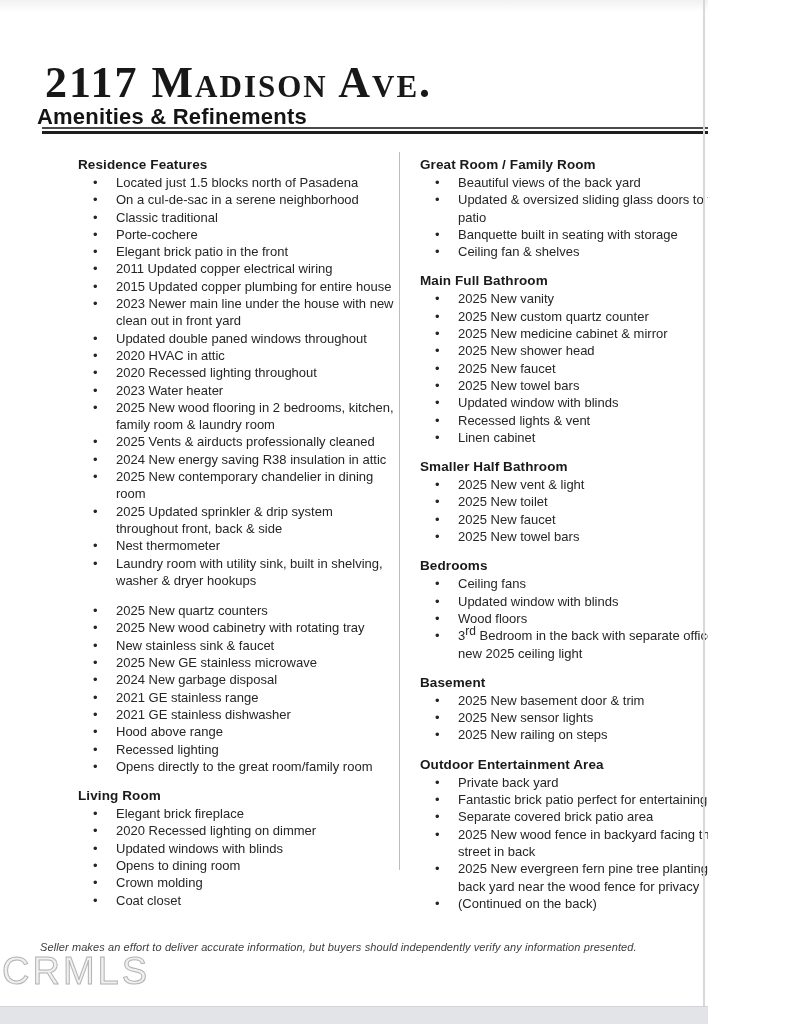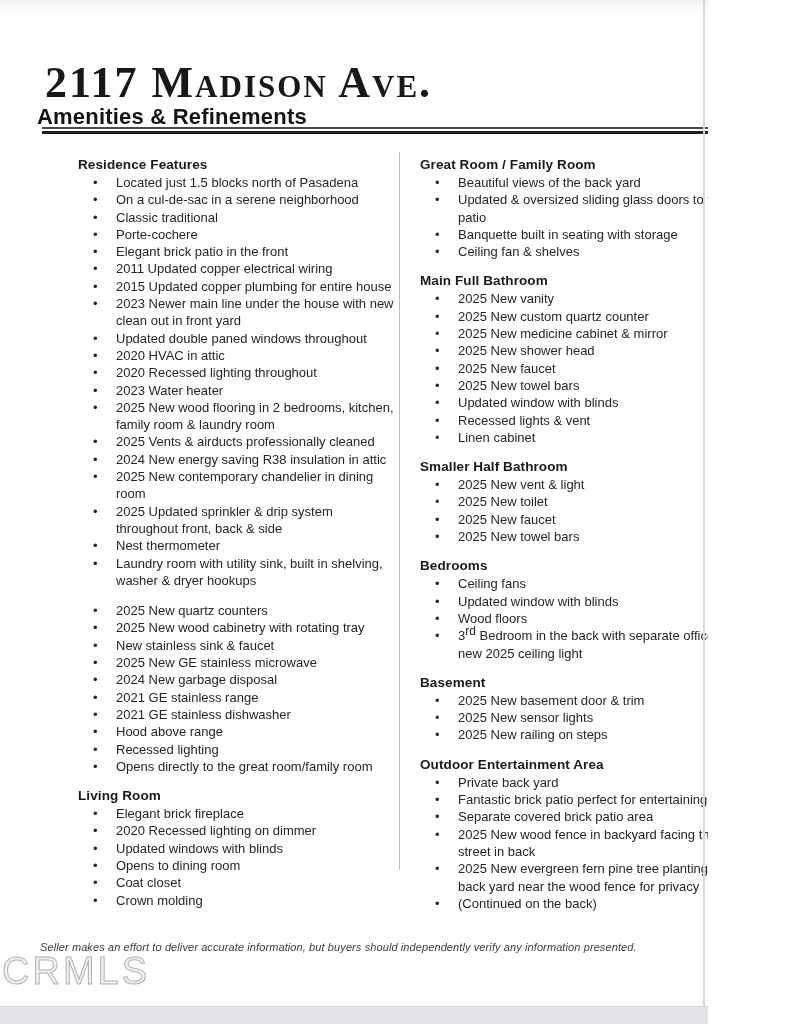--- a/index.html
+++ b/index.html
@@ -128,22 +128,22 @@
           <li>Opens directly to the great room/family room</li>
         </ul>
       </section>
       <section>
         <h3>Living Room</h3>
         <ul>
           <li>Elegant brick fireplace</li>
           <li>2020 Recessed lighting on dimmer</li>
           <li>Updated windows with blinds</li>
           <li>Opens to dining room</li>
+          <li>Crown molding</li>
           <li>Coat closet</li>
-          <li>Crown molding</li>
         </ul>
       </section>
     </div>
   <div class="col col-right">
       <section>
         <h3>Great Room / Family Room</h3>
         <ul>
           <li>Beautiful views of the back yard</li>
           <li>Updated &amp; oversized sliding glass doors to the brick patio</li>
           <li>Banquette built in seating with storage</li>

